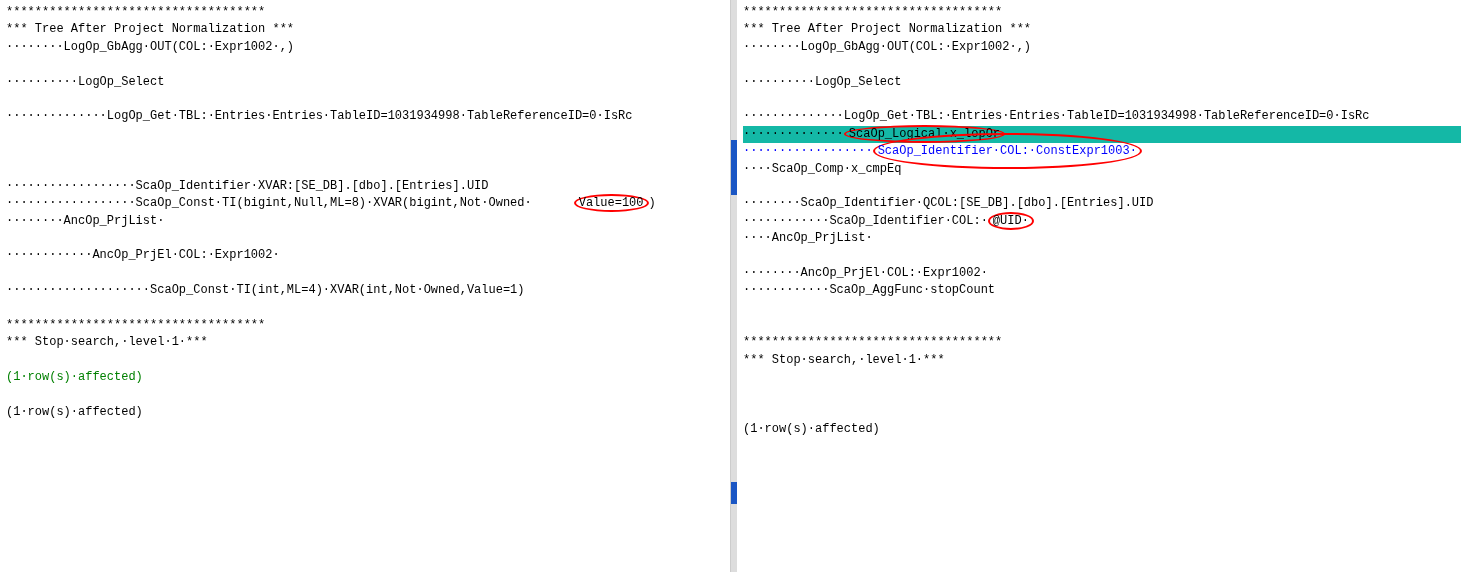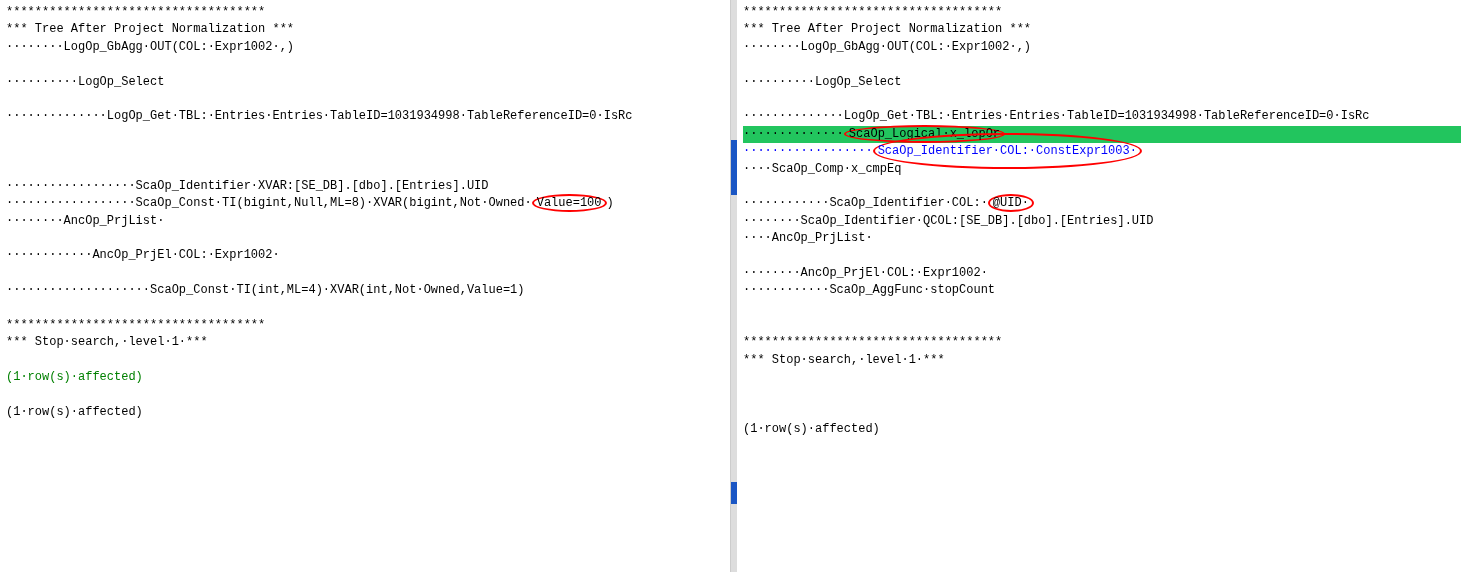--- a/index.html
+++ b/index.html
@@ -40,21 +40,21 @@
     }
     .line {
       white-space: pre;
       line-height: 1.45;
       color: #000;
     }
     .line.blue-text {
       color: #00f;
     }
     .line.highlight-row {
-      background: #22c55e;
+      background: #14b8a6;
     }
     .stars {
       color: #000;
     }
   </style>
 </head>
 <body>
 
 <div class="container">
 
@@ -63,21 +63,21 @@
     <div class="line">*** Tree&nbsp;After&nbsp;Project&nbsp;Normalization&nbsp;***</div>
     <div class="line">········LogOp_GbAgg·OUT(COL:·Expr1002·,)</div>
     <div class="line">&nbsp;</div>
     <div class="line">··········LogOp_Select</div>
     <div class="line">&nbsp;</div>
     <div class="line">··············LogOp_Get·TBL:·Entries·Entries·TableID=1031934998·TableReferenceID=0·IsRc</div>
     <div class="line">&nbsp;</div>
     <div class="line">&nbsp;</div>
     <div class="line">&nbsp;</div>
     <div class="line">··················ScaOp_Identifier·XVAR:[SE_DB].[dbo].[Entries].UID</div>
-    <div class="line">··················ScaOp_Const·TI(bigint,Null,ML=8)·XVAR(bigint,Not·Owned·<span style="border:2px solid red;border-radius:50%;padding:0 3px;">Value=100</span>)</div>
+    <div class="line">··················ScaOp_Const·TI(bigint,Null,ML=8)·XVAR(bigint,Not·Owned·<span style="border:2px solid red;border-radius:50%;padding:0 3px;margin-left:42px;">Value=100</span>)</div>
     <div class="line">········AncOp_PrjList·</div>
     <div class="line">&nbsp;</div>
     <div class="line">············AncOp_PrjEl·COL:·Expr1002·</div>
     <div class="line">&nbsp;</div>
     <div class="line">····················ScaOp_Const·TI(int,ML=4)·XVAR(int,Not·Owned,Value=1)</div>
     <div class="line">&nbsp;</div>
     <div class="line stars">************************************</div>
     <div class="line">***&nbsp;Stop·search,·level·1·***</div>
     <div class="line">&nbsp;</div>
     <div class="line" style="color:#008000;">(1·row(s)·affected)</div>
@@ -95,22 +95,22 @@
     <div class="line">*** Tree&nbsp;After&nbsp;Project&nbsp;Normalization&nbsp;***</div>
     <div class="line">········LogOp_GbAgg·OUT(COL:·Expr1002·,)</div>
     <div class="line">&nbsp;</div>
     <div class="line">··········LogOp_Select</div>
     <div class="line">&nbsp;</div>
     <div class="line">··············LogOp_Get·TBL:·Entries·Entries·TableID=1031934998·TableReferenceID=0·IsRc</div>
     <div class="line highlight-row">··············<span style="border:2px solid red;border-radius:50%;padding:0 3px;">ScaOp_Logical·x_lopOr</span></div>
     <div class="line blue-text">··················<span style="border:2px solid red;border-radius:50%;padding:9px 3px;">ScaOp_Identifier·COL:·ConstExpr1003·</span></div>
     <div class="line">····ScaOp_Comp·x_cmpEq</div>
     <div class="line">&nbsp;</div>
+    <div class="line">········ScaOp_Identifier·QCOL:[SE_DB].[dbo].[Entries].UID</div>
     <div class="line">············ScaOp_Identifier·COL:·<span style="border:2px solid red;border-radius:50%;padding:0 3px;">@UID·</span></div>
-    <div class="line">········ScaOp_Identifier·QCOL:[SE_DB].[dbo].[Entries].UID</div>
     <div class="line">····AncOp_PrjList·</div>
     <div class="line">&nbsp;</div>
     <div class="line">········AncOp_PrjEl·COL:·Expr1002·</div>
     <div class="line">············ScaOp_AggFunc·stopCount</div>
     <div class="line">&nbsp;</div>
     <div class="line">&nbsp;</div>
     <div class="line stars">************************************</div>
     <div class="line">***&nbsp;Stop·search,·level·1·***</div>
     <div class="line">&nbsp;</div>
     <div class="line">&nbsp;</div>

